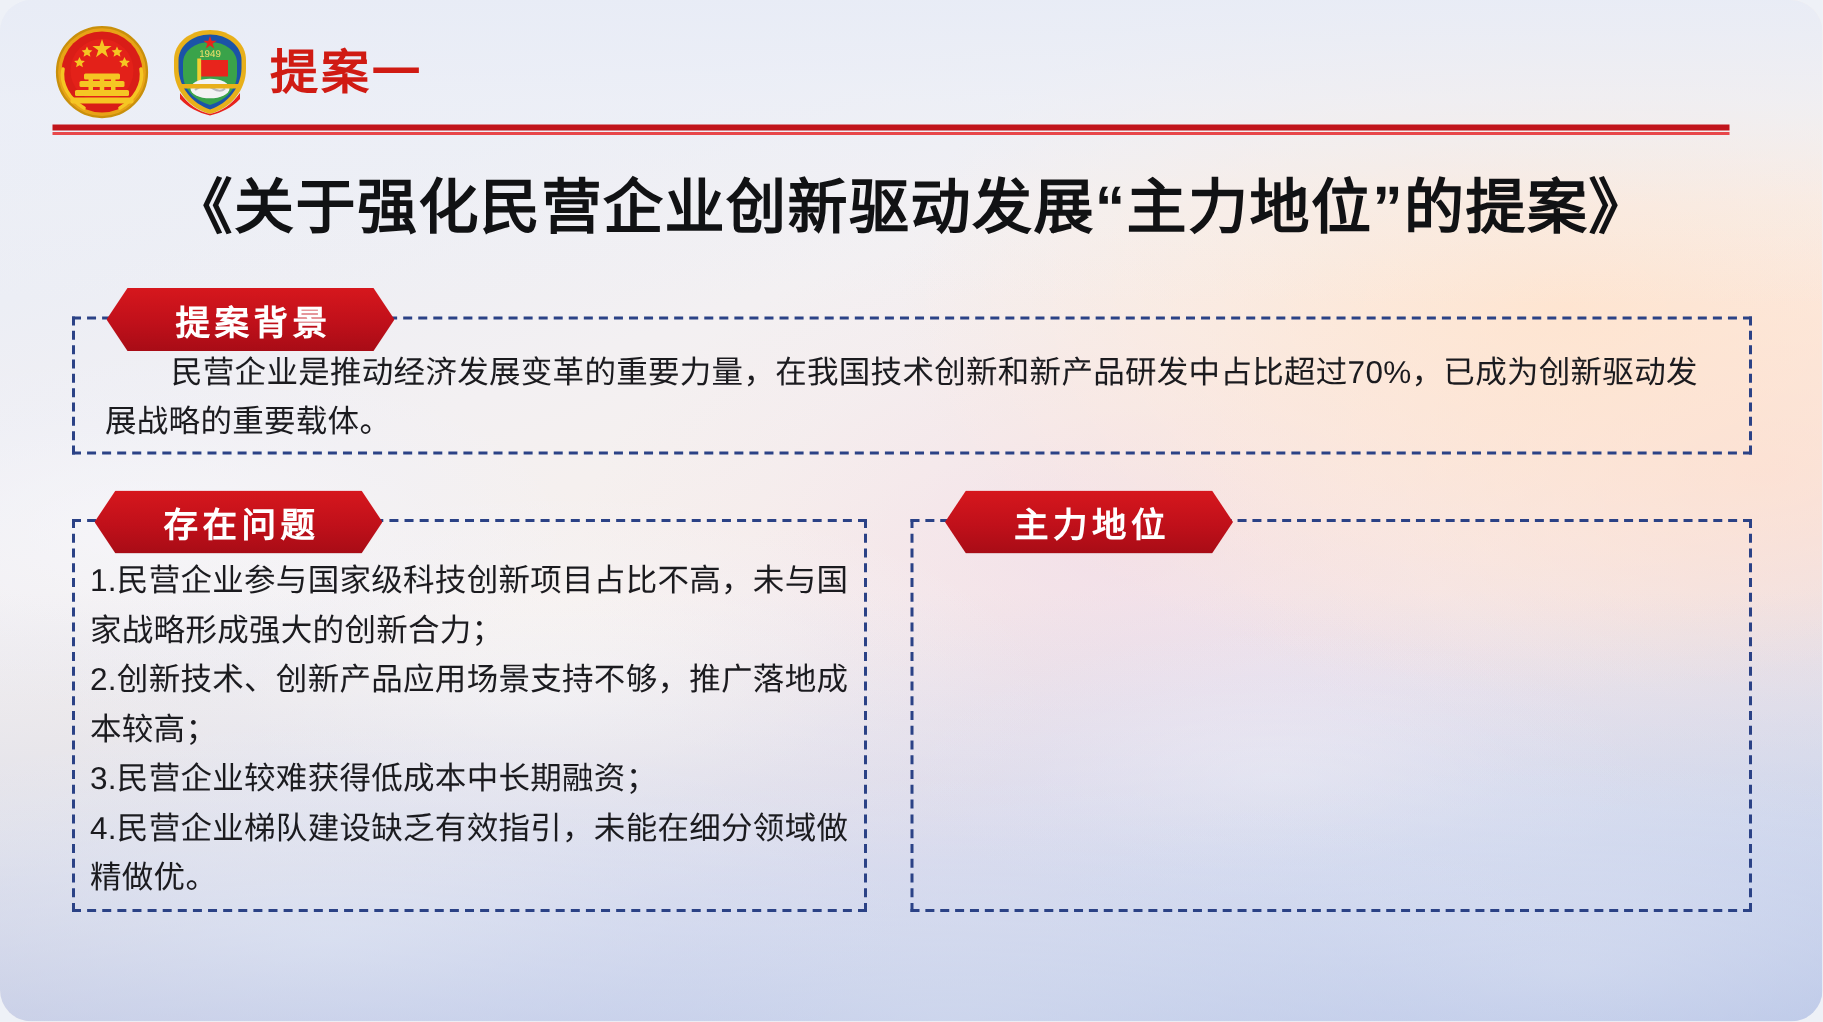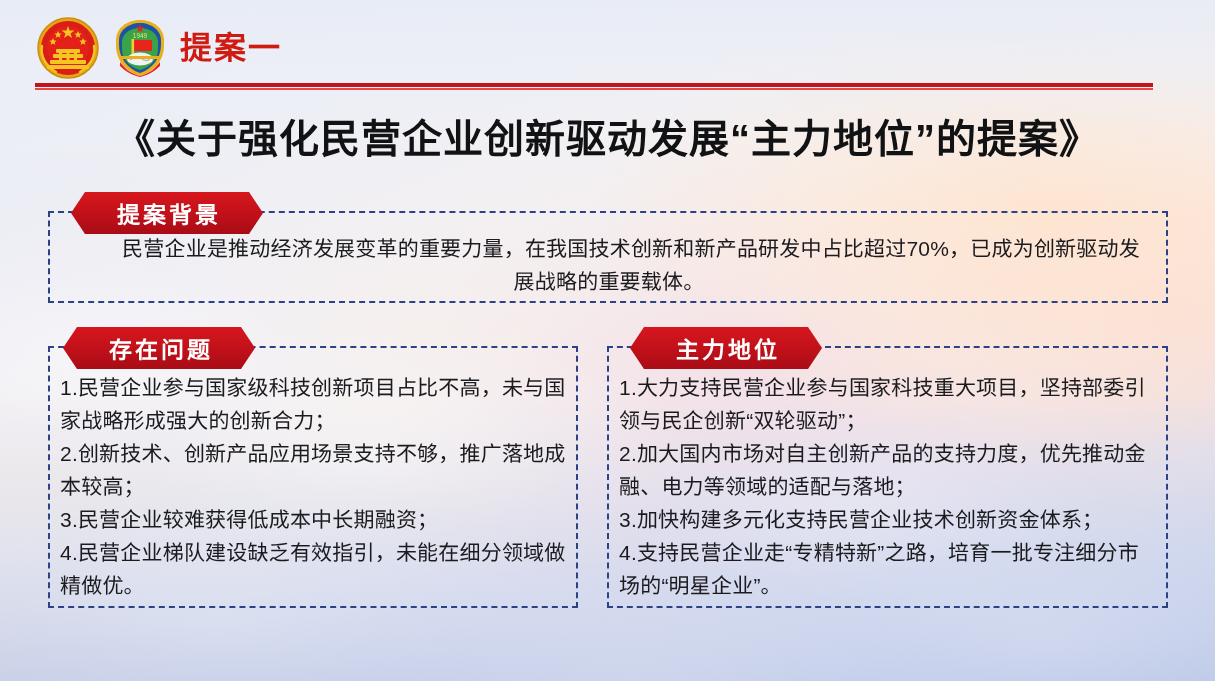--- a/index.html
+++ b/index.html
@@ -14,20 +14,21 @@
     font-family: "Liberation Sans", "DejaVu Sans", sans-serif;
     background: #eef1f7;
   }
 
   .slide {
     position: relative;
     width: 1215px;
     height: 681px;
     overflow: hidden;
     background: #f2f2f4;
+    border-radius: 21px;
   }
 
   
   .bg-layer {
     position: absolute;
     inset: 0;
     pointer-events: none;
   }
   .bg-base {
     background:
@@ -179,21 +180,20 @@
     font-size: 21px;
     line-height: 33px;
     letter-spacing: 0.2px;
     white-space: pre-wrap;
   }
   .text-background {
     left: 70px;
     top: 232px;
     width: 1078px;
     text-indent: 44px;
-    text-align: center;
   }
   .text-problems {
     left: 60px;
     top: 371px;
     width: 510px;
   }
   .text-suggestions {
     left: 619px;
     top: 371px;
     width: 540px;
@@ -272,18 +272,14 @@
 
   <div class="panel panel-problems"></div>
   <div class="ribbon ribbon-problems">存在问题</div>
   <div class="body-text text-problems">1.民营企业参与国家级科技创新项目占比不高，未与国家战略形成强大的创新合力；
 2.创新技术、创新产品应用场景支持不够，推广落地成本较高；
 3.民营企业较难获得低成本中长期融资；
 4.民营企业梯队建设缺乏有效指引，未能在细分领域做精做优。</div>
 
   <div class="panel panel-suggestions"></div>
   <div class="ribbon ribbon-suggestions">主力地位</div>
-  <div class="body-text text-suggestions">1.大力支持民营企业参与国家科技重大项目，坚持部委引领与民企创新“双轮驱动”；
-2.加大国内市场对自主创新产品的支持力度，优先推动金融、电力等领域的适配与落地；
-3.加快构建多元化支持民营企业技术创新资金体系；
-4.支持民营企业走“专精特新”之路，培育一批专注细分市场的“明星企业”。</div>
 
 </div>
 
 </body></html>

